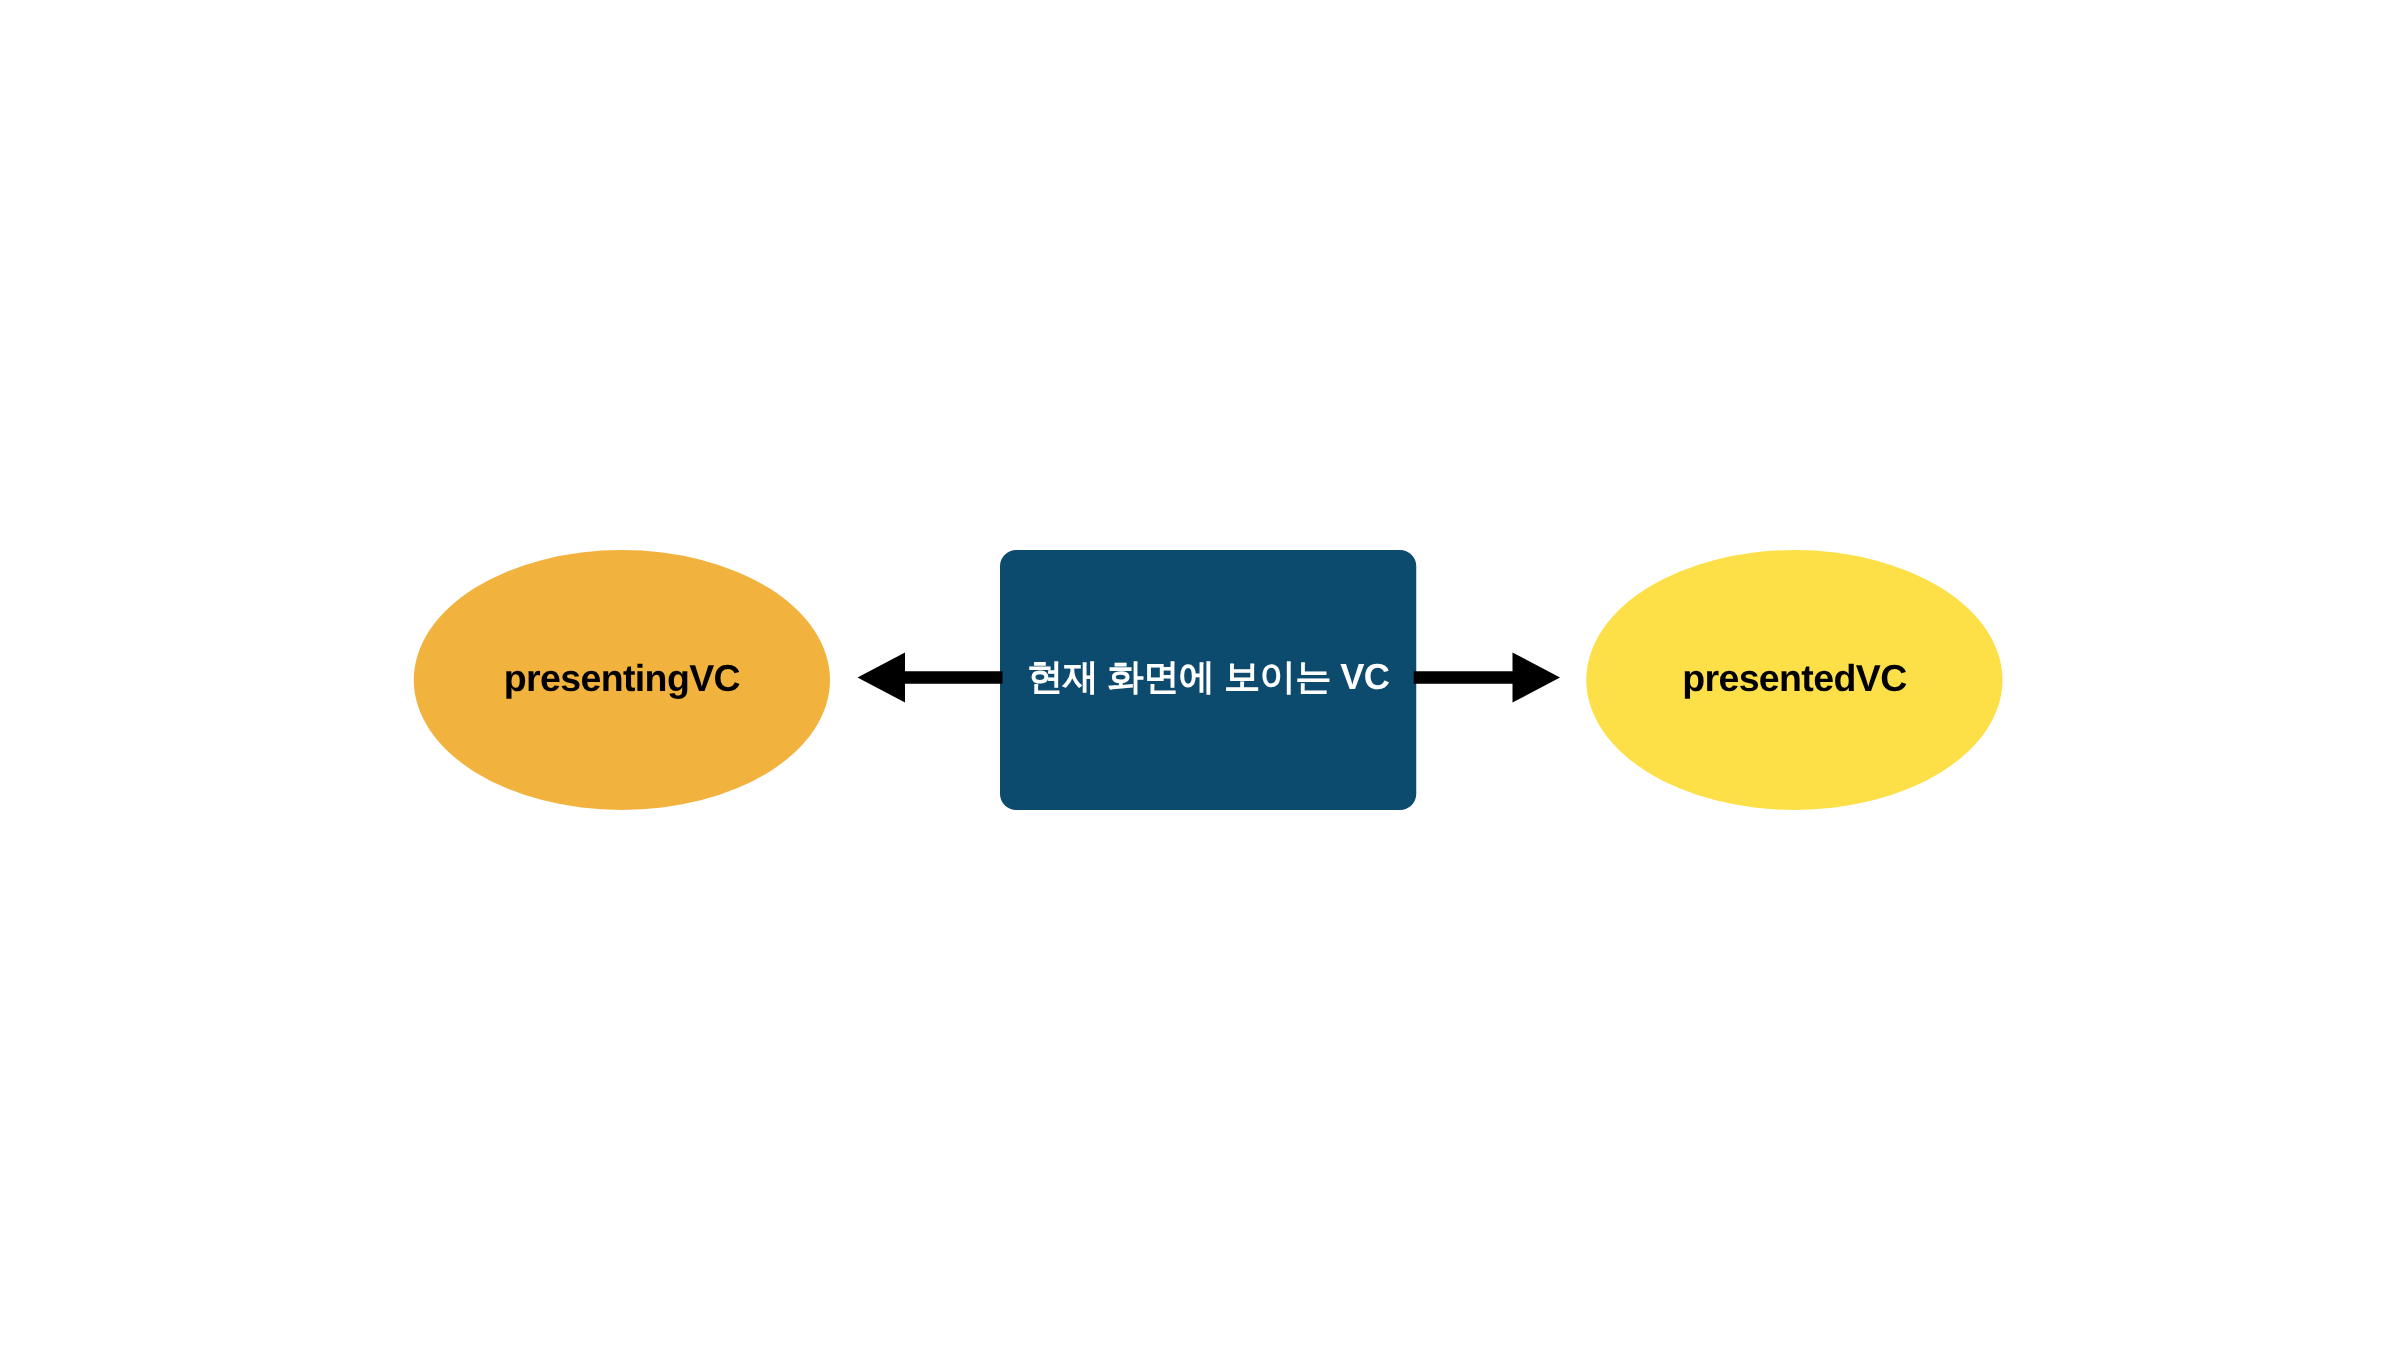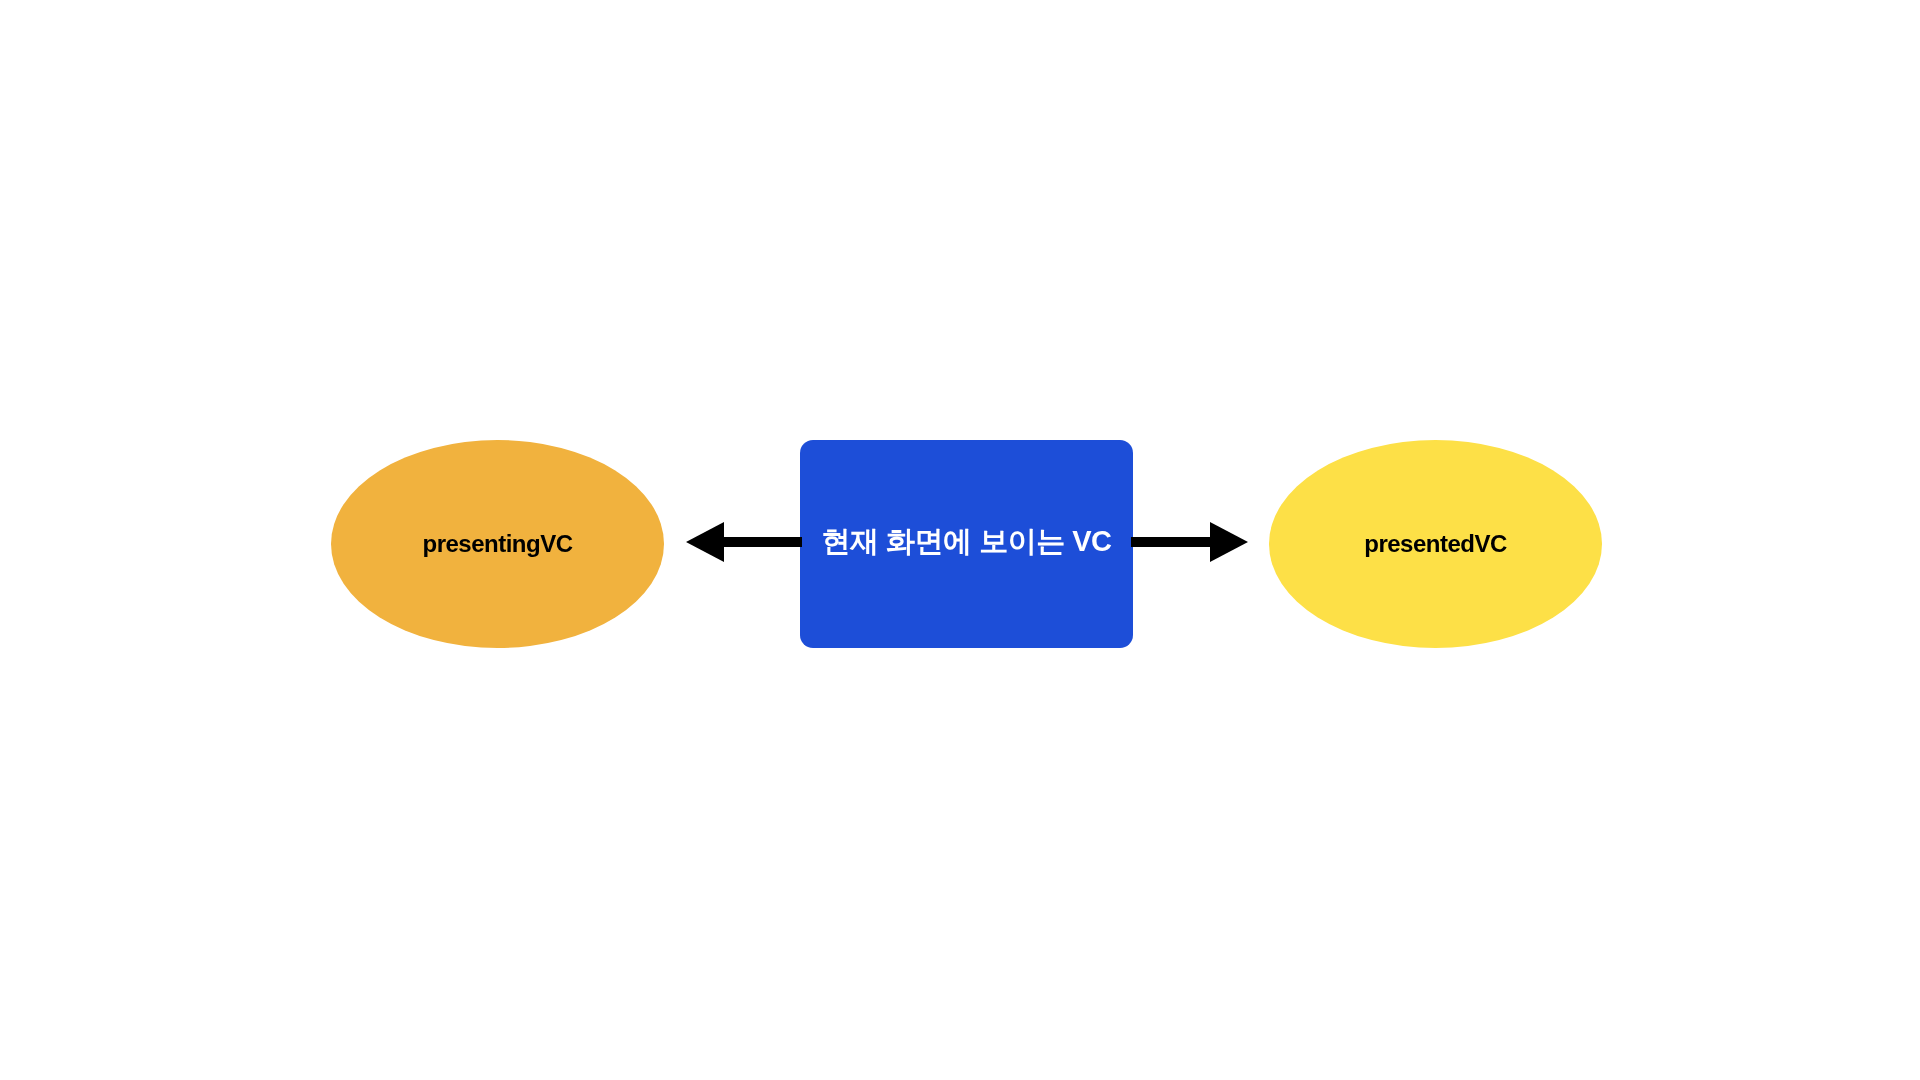--- a/index.html
+++ b/index.html
@@ -1,35 +1,35 @@
 <!DOCTYPE html>
 <html><head>
 <meta charset="utf-8">
 <style>
   html, body { margin:0; padding:0; }
   body { width:1920px; height:1080px; background:#ffffff; position:relative; overflow:hidden;
          font-family:"Liberation Sans", sans-serif; }
   .node { position:absolute; display:flex; align-items:center; justify-content:center;
-          font-weight:bold; font-size:24px; letter-spacing:-0.5px; }
+          font-weight:bold; font-size:30px; letter-spacing:-0.5px; }
   .ellipse { border-radius:50%; color:#000; }
   #n-left { left:331px; top:440px; width:333px; height:208px; }
   #n-right { left:1269px; top:440px; width:333px; height:208px; }
   #n-center { left:800px; top:440px; width:333px; height:208px; background:#000; color:#fff;
               border-radius:13px; font-size:29px; }
   #n-center span { position:relative; top:-2px; }
   svg.arrows { position:absolute; left:0; top:0; width:1920px; height:1080px; pointer-events:none; }
 </style>
 </head>
 <body>
 
 <div class="node ellipse" id="n-left" style="background: rgb(241, 178, 62);">
   <span>presentingVC</span>
 </div>
 
-<div class="node" id="n-center" style="background: #1d4ed8; color: rgb(255, 255, 255);">
+<div class="node" id="n-center" style="background: #0c4a6e; color: rgb(255, 255, 255);">
   <span>현재 화면에 보이는 VC</span>
 </div>
 
 <div class="node ellipse" id="n-right" style="background: #fde047;">
   <span>presentedVC</span>
 </div>
 
 <svg class="arrows" viewBox="0 0 1920 1080">
   <g>
     <rect x="722" y="537" width="80" height="10" fill="#000"></rect>

